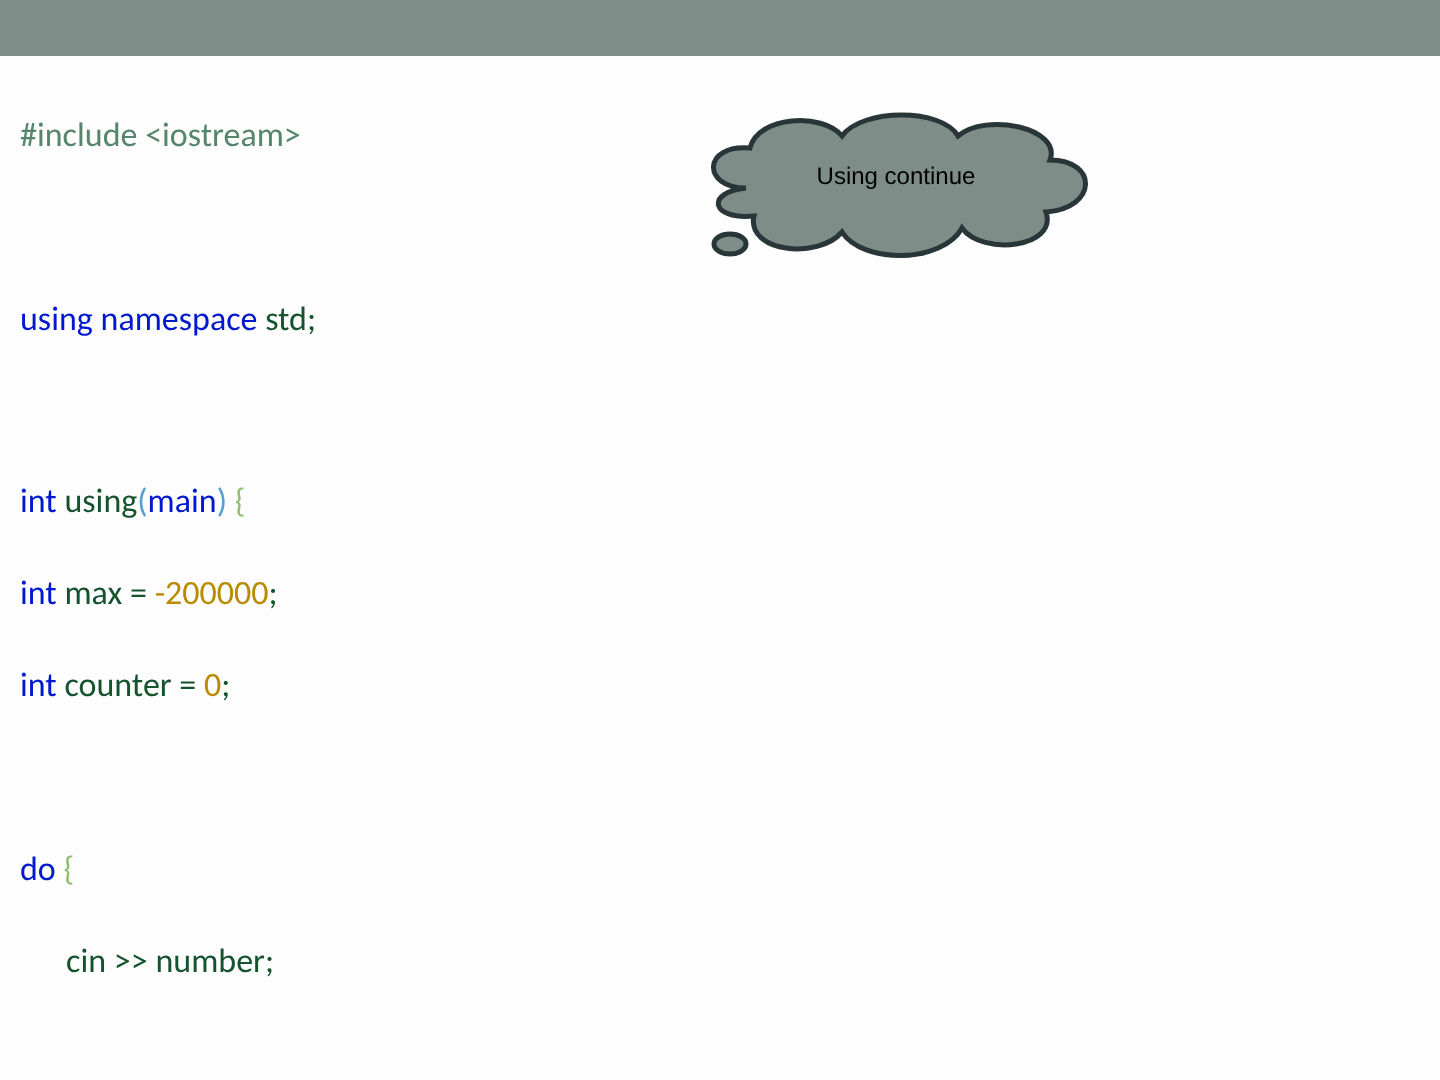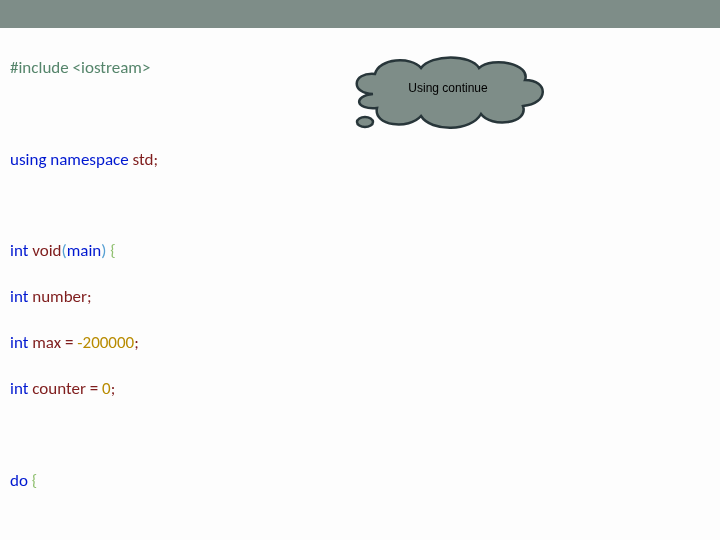--- a/index.html
+++ b/index.html
@@ -22,21 +22,21 @@
     padding: 6px 10px 10px 10px;
     white-space: pre;
     color: #1a1a1a;
     position: relative;
   }
   .kw { color: #0018d0; font-weight: 400; }
   .pre { color: #55856b; font-weight: 400; text-align: right; }
   .paren { color: #56a0d3; }
   .brace { color: #8fbf6f; }
   .num { color: #b88b00; }
-  .txt { color: #7f1d1d; margin-top: 36px; }
+  .txt { color: #14532d; margin-top: 36px; }
 
   .cloud-wrap {
     position: absolute;
     left: 343px;
     top: 54px;
     width: 210px;
     height: 78px;
   }
   .cloud-wrap svg {
     position: absolute;
@@ -61,26 +61,26 @@
 </head>
 <body>
 
 <div class="topbar"></div>
 
 <div class="code">
 <div><span class="pre">#include </span><span class="pre">&lt;iostream&gt;</span></div>
 <div>&nbsp;</div>
 <div><span class="kw">using namespace </span><span class="txt">std;</span></div>
 <div>&nbsp;</div>
-<div><span class="kw">int </span><span class="txt">void</span><span class="paren">(</span><span class="kw">main</span><span class="paren">) </span><span class="brace">{</span></div>
-<div><span class="kw">int </span><span class="txt">number;</span></div>
+<div><span class="kw">int </span><span class="txt">using</span><span class="paren">(</span><span class="kw">main</span><span class="paren">) </span><span class="brace">{</span></div>
 <div><span class="kw">int </span><span class="txt">max = </span><span class="num">-200000</span><span class="txt">;</span></div>
 <div><span class="kw">int </span><span class="txt">counter = </span><span class="num">0</span><span class="txt">;</span></div>
 <div>&nbsp;</div>
 <div><span class="kw">do </span><span class="brace">{</span></div>
+<div><span class="txt">      cin &gt;&gt; number;</span></div>
 
 
 
 
 
 
 
 
 
 

